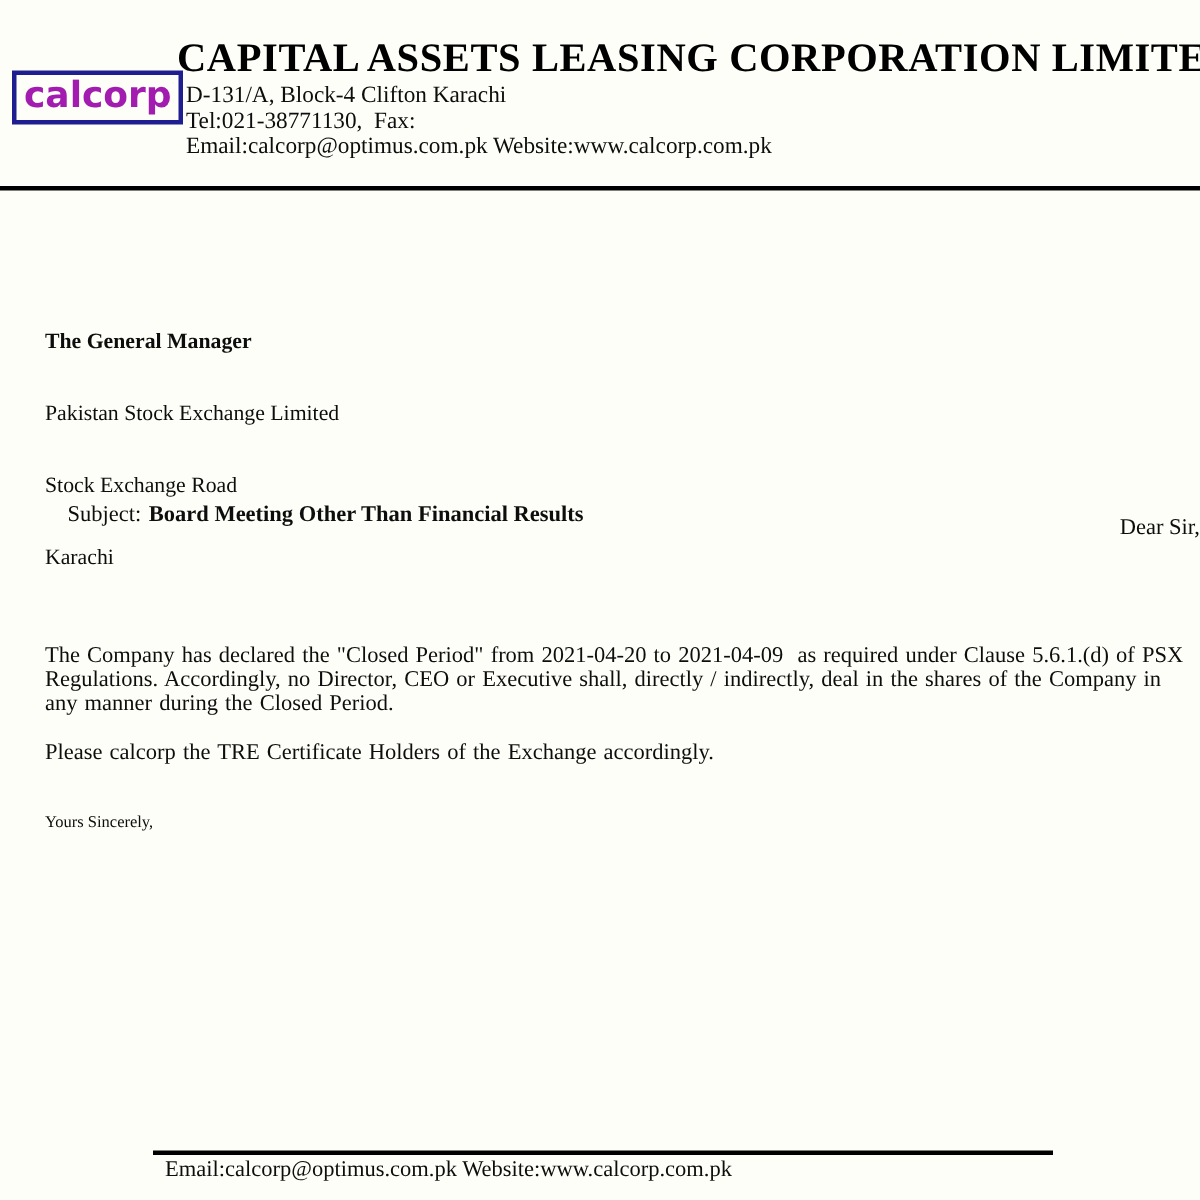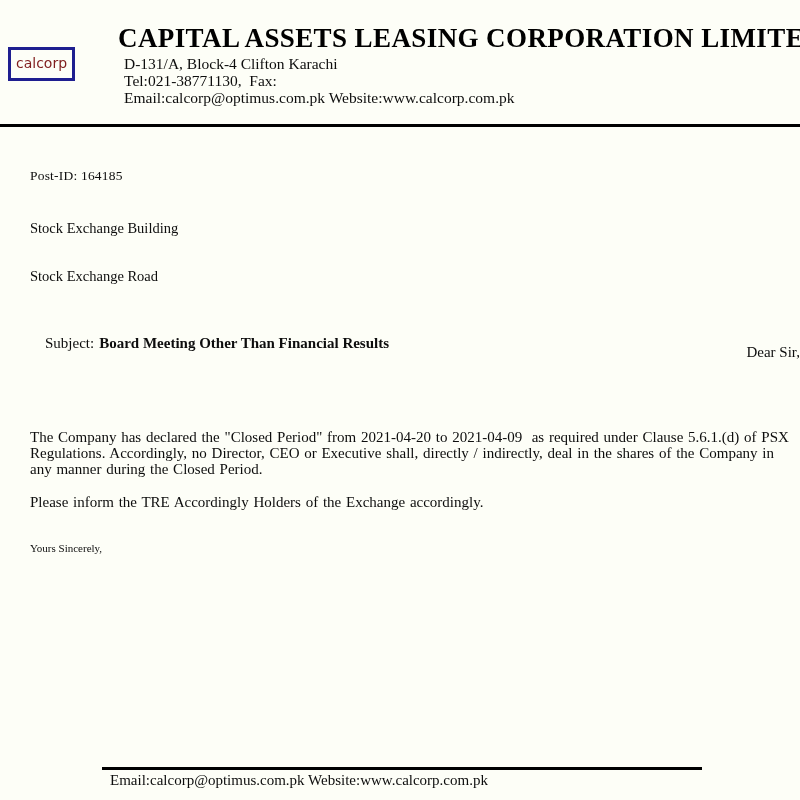--- a/index.html
+++ b/index.html
@@ -17,24 +17,24 @@
   .logo-box {
     position: absolute;
     left: 8px;
     top: 47px;
     border: 3px solid #1E1E90;
     padding: 2px 5px 4px 5px;
     background: transparent;
   }
   .logo-text {
     font-family: "DejaVu Sans", sans-serif;
-    font-weight: normal;
-    font-size: 14px;
+    font-weight: bold;
+    font-size: 24px;
     line-height: 22px;
-    color: #7f1d1d;
+    color: #a21caf;
     letter-spacing: 0px;
   }
   .head-text { position: absolute; left: 118px; top: 24px; }
   .company-name {
     margin: 0 0 3px 0;
     font-size: 27px;
     line-height: 28px;
     font-weight: bold;
     color: #000;
     letter-spacing: 0.4px;
@@ -97,39 +97,40 @@
   <div class="head-text">
     <h1 class="company-name">CAPITAL ASSETS LEASING CORPORATION LIMITED</h1>
     <div class="addr-line">D-131/A, Block-4 Clifton Karachi</div>
     <div class="addr-line">Tel:021-38771130,  Fax:</div>
     <div class="addr-line">Email:calcorp@optimus.com.pk Website:www.calcorp.com.pk</div>
   </div>
 
   <div class="top-rule"></div>
 
   <div class="blk meta">
-    <div>Post-ID: 164185</div>
   </div>
 
   <div class="blk addressee">
-    <div>Stock Exchange Building</div>
+    <div class="recipient-title">The General Manager</div>
+    <div>Pakistan Stock Exchange Limited</div>
     <div>Stock Exchange Road</div>
+    <div>Karachi</div>
   </div>
 
   <div class="blk subject-line">
     <span>Subject:</span><span class="subject-title">Board Meeting Other Than Financial Results</span>
   </div>
 
   <div class="blk salutation">Dear Sir,</div>
 
 
   <div class="blk para para2">The Company has declared the "Closed Period" from 2021-04-20 to 2021-04-09  as required under Clause 5.6.1.(d) of PSX
 Regulations. Accordingly, no Director, CEO or Executive shall, directly / indirectly, deal in the shares of the Company in
 any manner during the Closed Period.</div>
 
-  <div class="blk para para3">Please inform the TRE Accordingly Holders of the Exchange accordingly.</div>
+  <div class="blk para para3">Please calcorp the TRE Certificate Holders of the Exchange accordingly.</div>
 
   <div class="blk closing">Yours Sincerely,</div>
 
   <div class="footer-rule"></div>
   <div class="footer-text">Email:calcorp@optimus.com.pk Website:www.calcorp.com.pk</div>
 
 </div>
 
 </body></html>

